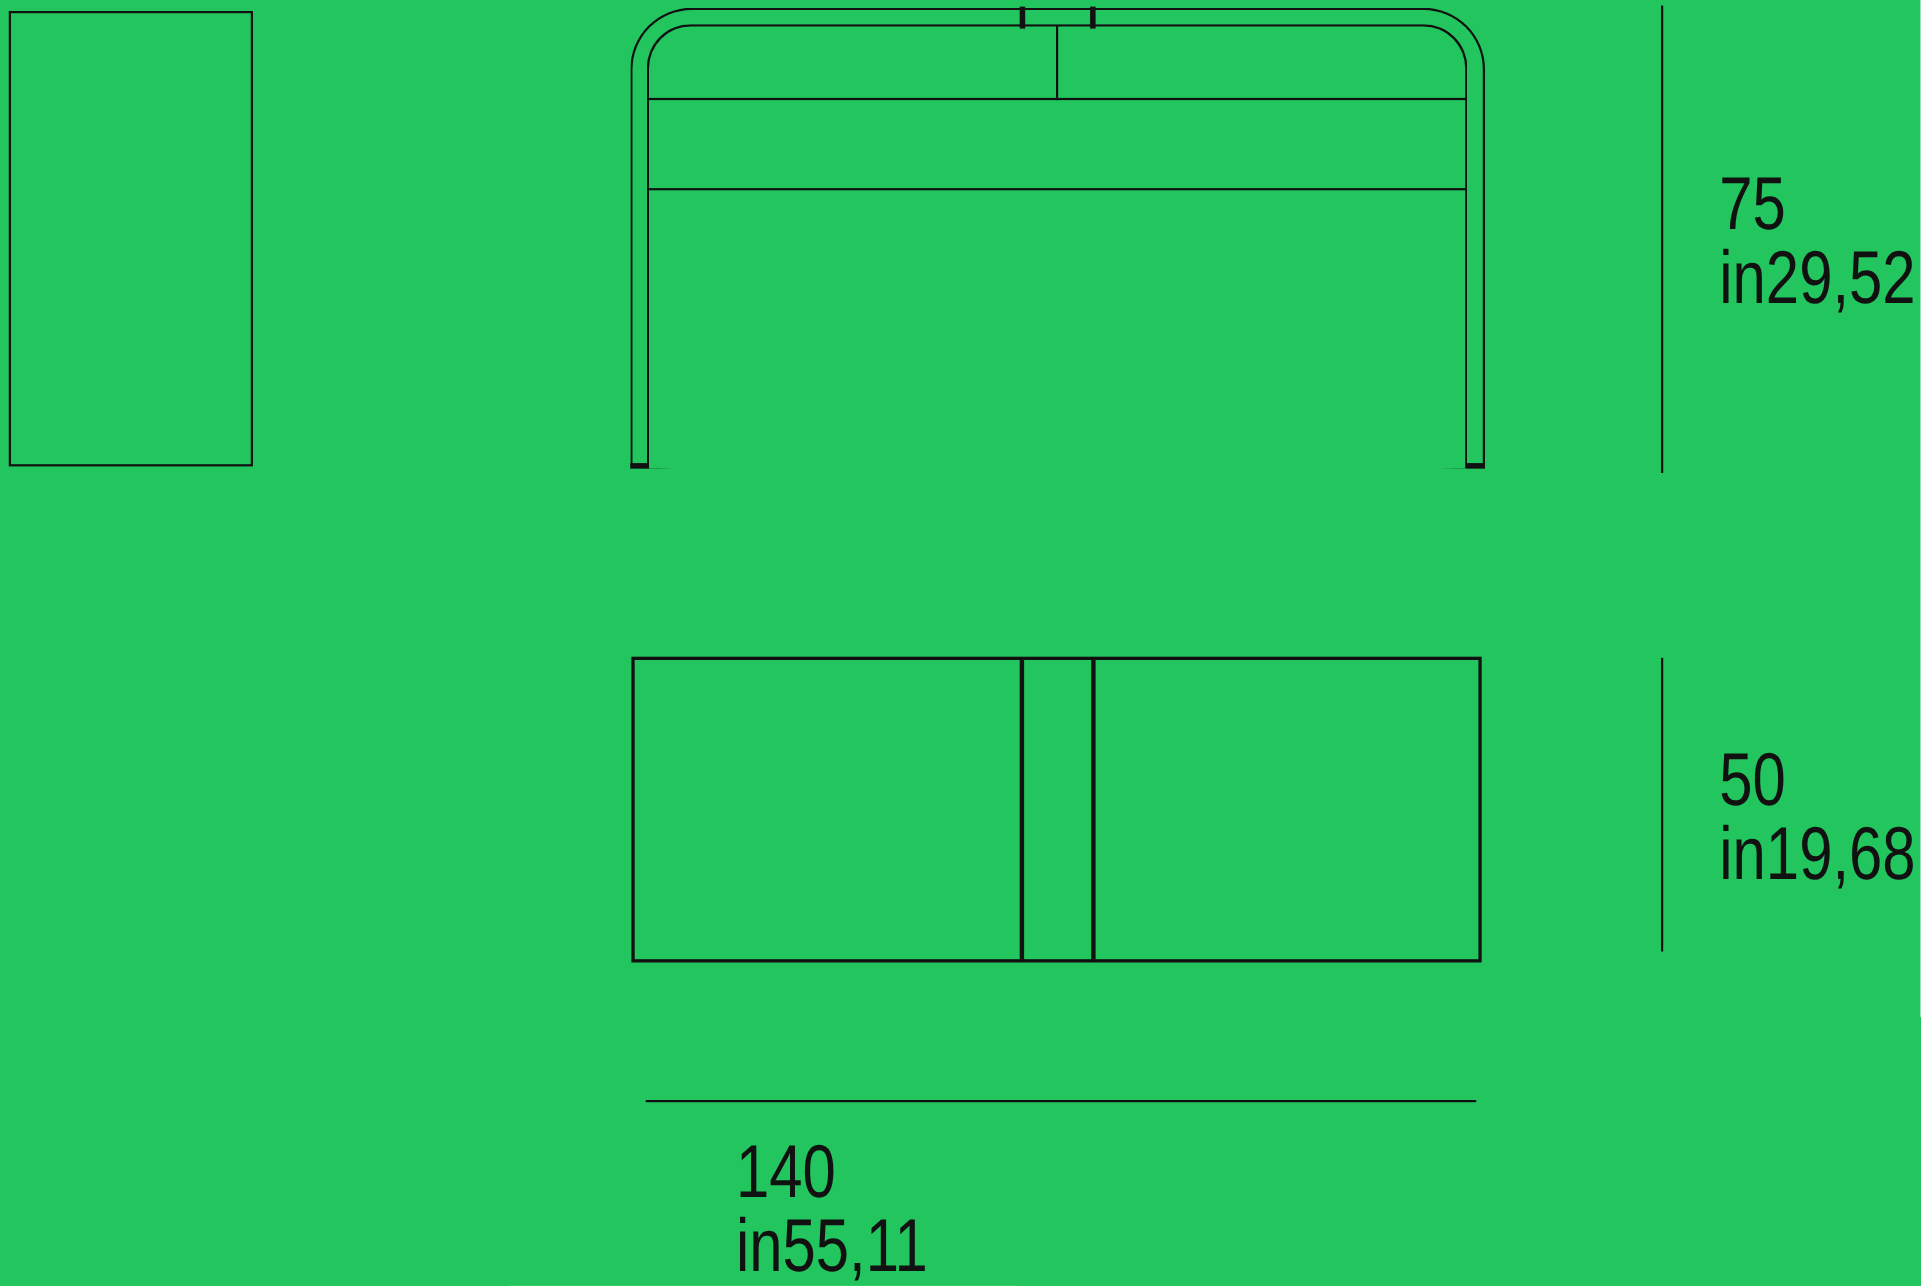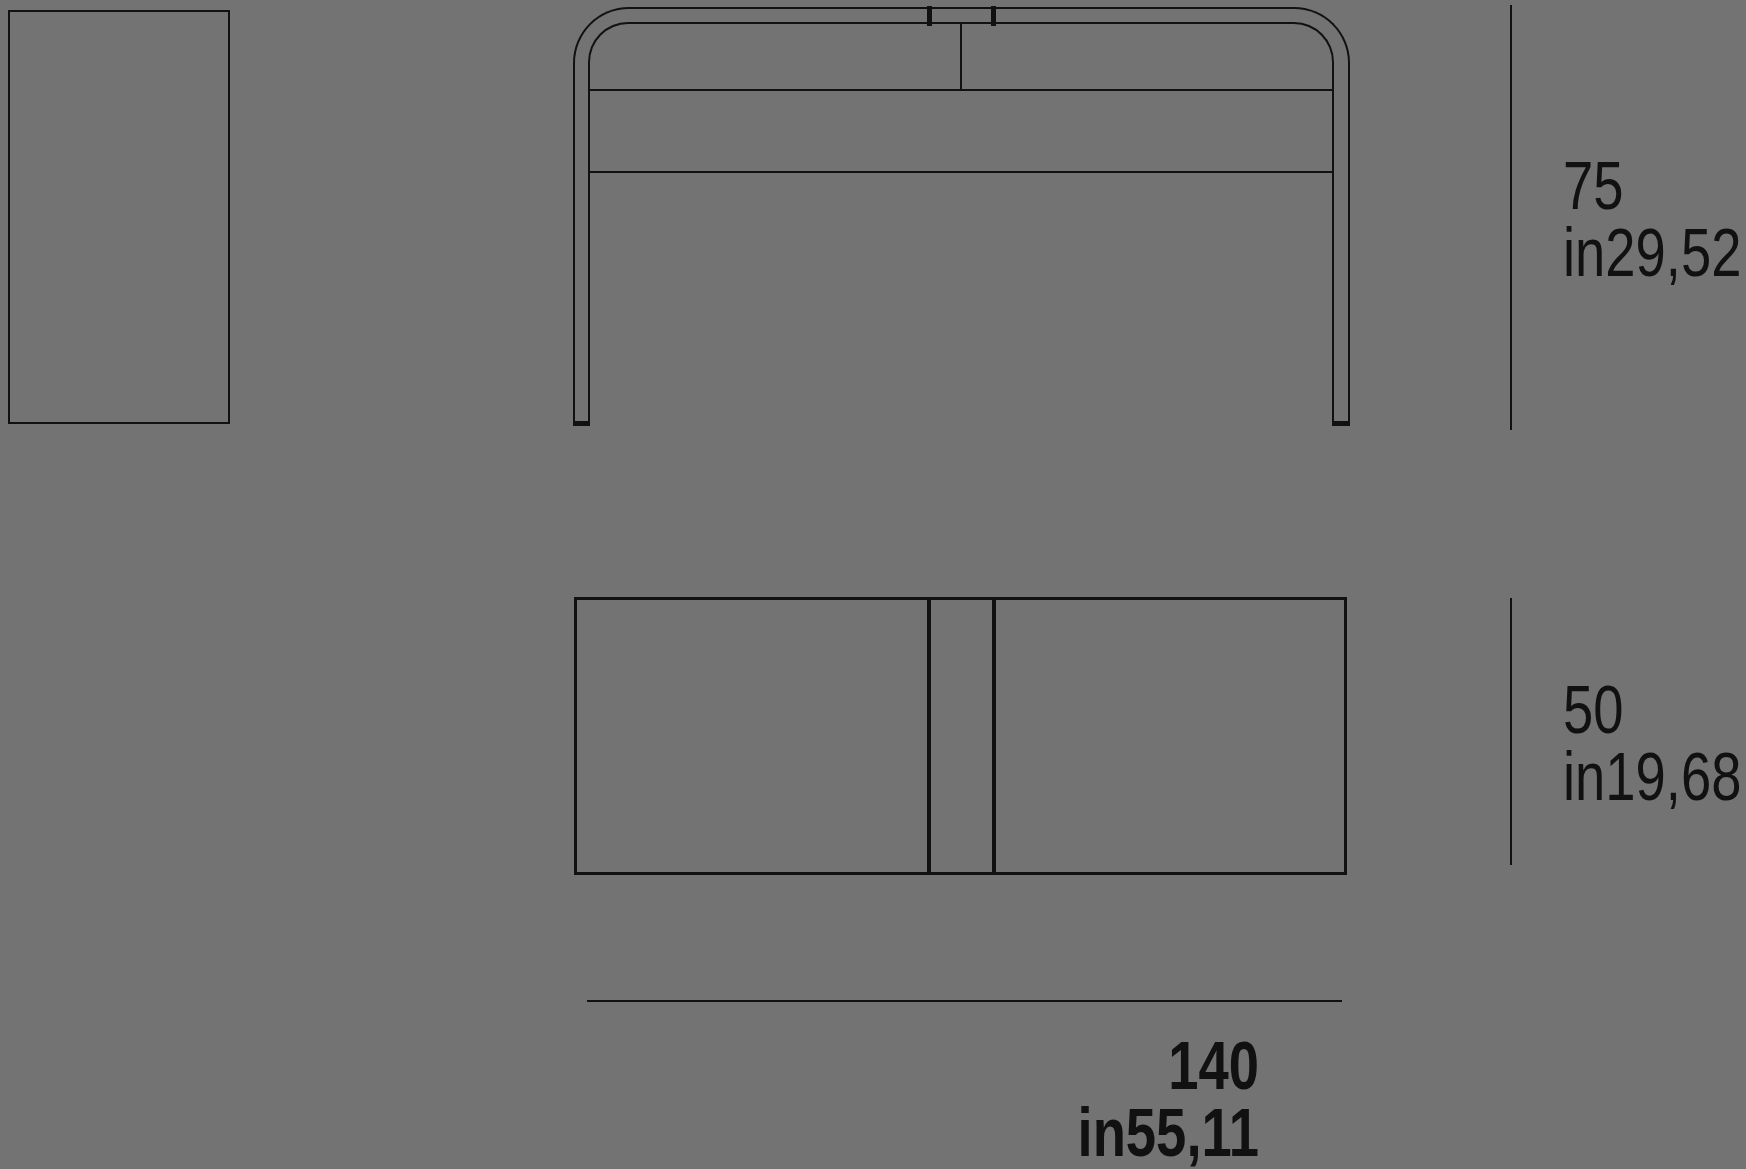--- a/index.html
+++ b/index.html
@@ -5,21 +5,21 @@
   html, body {
     margin: 0;
     padding: 0;
     background: #ffffff;
     font-family: "Liberation Sans", sans-serif;
   }
   #canvas {
     position: relative;
     width: 1746px;
     height: 1169px;
-    background: #737373;
+    background: #22c55e;
     overflow: hidden;
   }
   .shape { position: absolute; box-sizing: border-box; }
   .stroke { background: #111111; }
 
   
   #side-view {
     left: 8px; top: 10px; width: 222px; height: 414px;
     border: 2px solid #111111;
   }
@@ -67,23 +67,22 @@
     white-space: nowrap;
   }
   .dim-text .line {
     transform: scaleX(0.8);
     transform-origin: 0 50%;
     display: block;
   }
   #dim-height-text { left: 1563px; top: 152px; }
   #dim-depth-text  { left: 1563px; top: 676px; }
   #dim-width-text  {
-    left: 557px; top: 1032px; width: 780px;
-    text-align: right;
-    font-weight: bold;
+    left: 591px; top: 1032px; width: 780px;
+    text-align: left;
   }
   #dim-width-text .line { transform-origin: 50% 50%; }
 </style>
 </head>
 <body>
 
 <div id="canvas">
 
   <div id="side-view" class="shape"></div>
 

